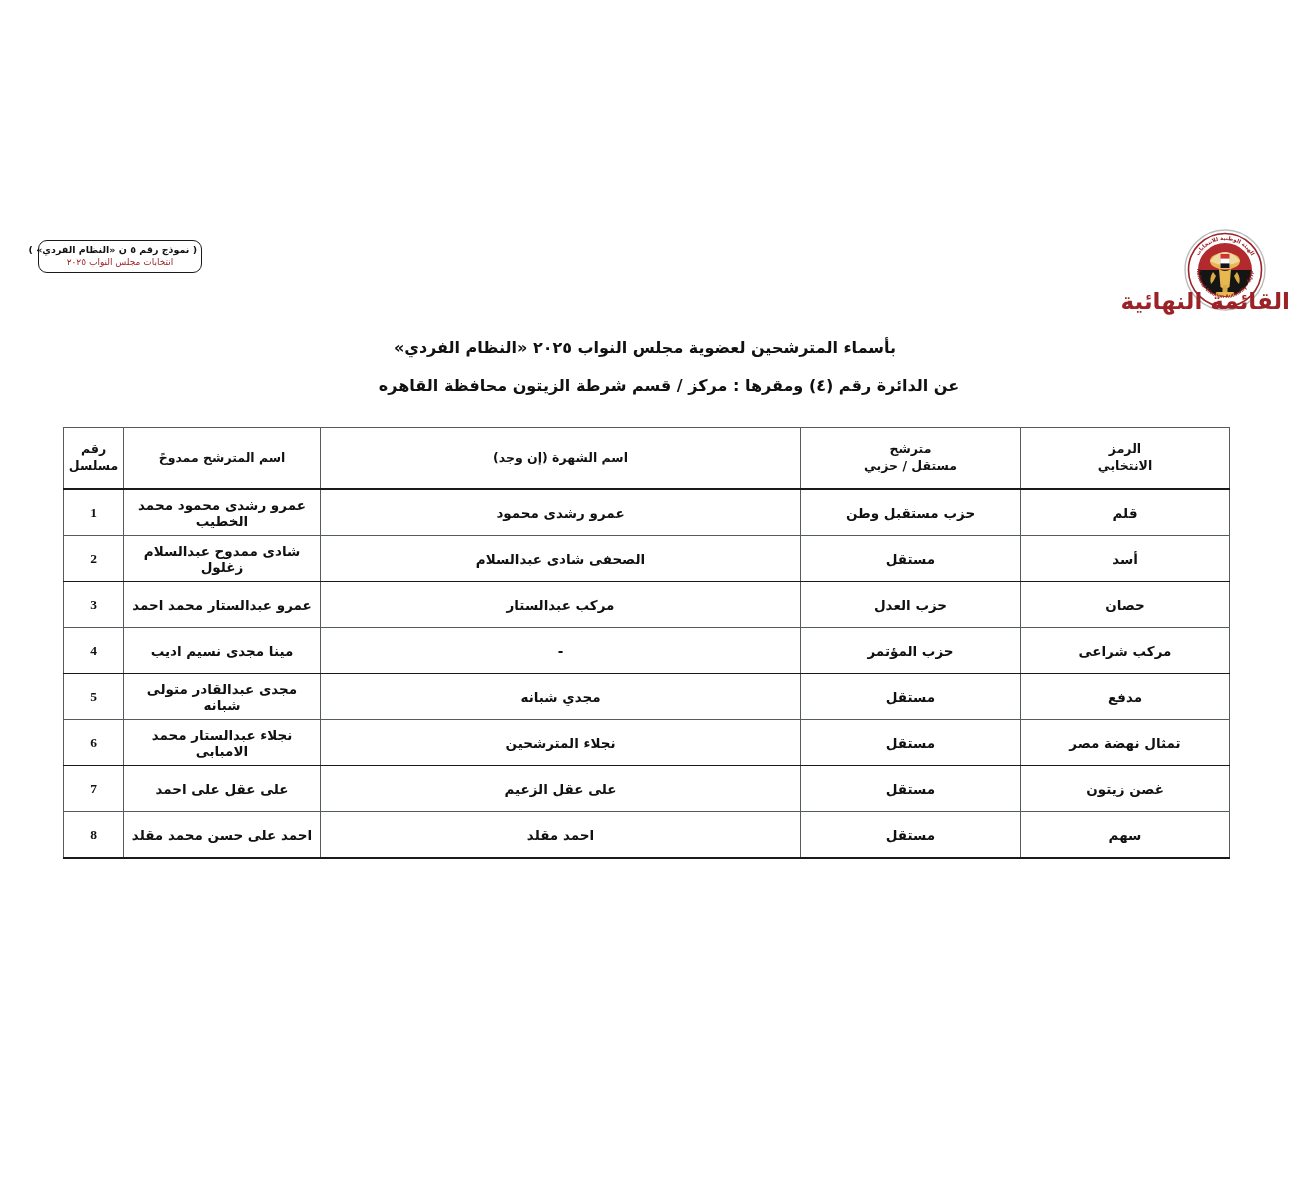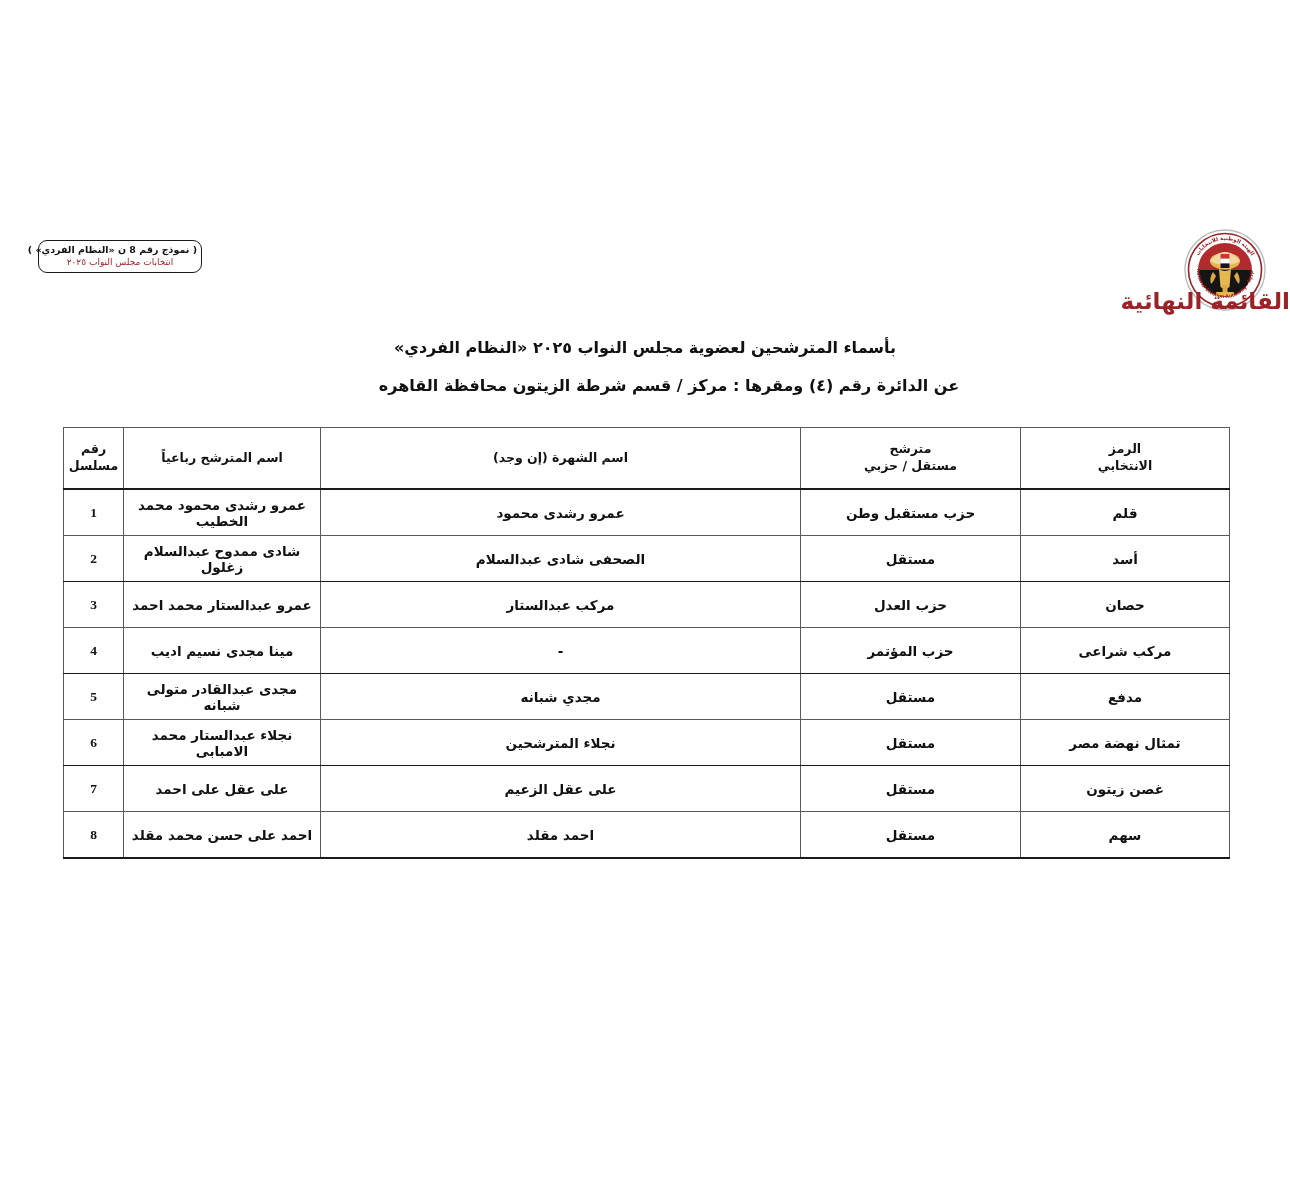--- a/index.html
+++ b/index.html
@@ -136,21 +136,21 @@
     font-family: "Liberation Serif", "DejaVu Serif", serif;
     font-size: 15px;
     font-weight: bold;
   }
   .hdr-two-line span { display: block; }
 </style>
 </head>
 <body>
 
 <div class="stamp-box">
-  <div class="stamp-line1">( نموذج رقم 8 ن «النظام الفردي» )</div>
+  <div class="stamp-line1">( نموذج رقم ٥ ن «النظام الفردي» )</div>
   <div class="stamp-line2">انتخابات مجلس النواب ٢٠٢٥</div>
 </div>
 
 <div class="emblem-wrap">
   <svg width="84" height="84" viewBox="0 0 84 84" xmlns="http://www.w3.org/2000/svg">
     <defs>
       <path id="arcTop" d="M 12,42 A 30,30 0 0 1 72,42" fill="none"></path>
       <path id="arcBottom" d="M 14,42 A 28,28 0 0 0 70,42" fill="none"></path>
     </defs>
     <circle cx="42" cy="42" r="40" fill="#ffffff" stroke="#b9bcbe" stroke-width="1.4"></circle>
@@ -194,21 +194,21 @@
     <tr>
       <th class="hdr-two-line">
         <span>الرمز</span>
         <span>الانتخابي</span>
       </th>
       <th class="hdr-two-line">
         <span>مترشح</span>
         <span>مستقل / حزبي</span>
       </th>
       <th>اسم الشهرة (إن وجد)</th>
-      <th>اسم المترشح رباعياً</th>
+      <th>اسم المترشح ممدوحً</th>
       <th class="hdr-two-line">
         <span>رقم</span>
         <span>مسلسل</span>
       </th>
     </tr>
   </thead>
   <tbody>
       <tr>
         <td>قلم</td>
         <td>حزب مستقبل وطن</td>

